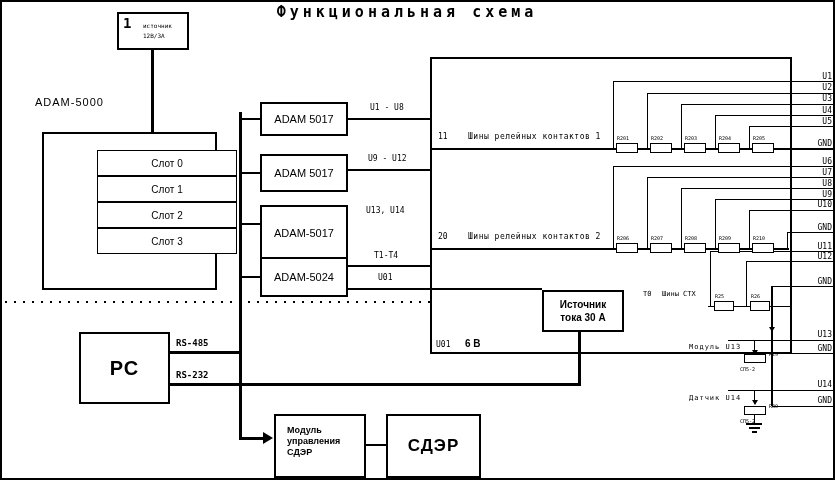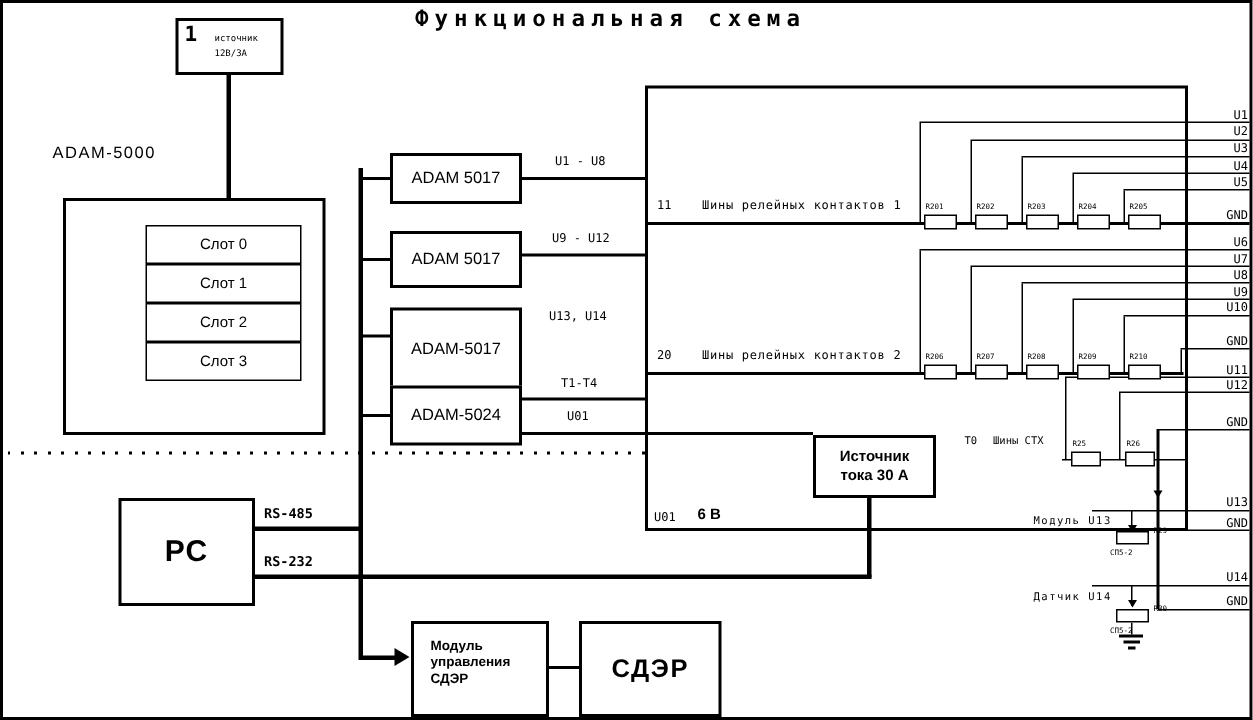--- a/index.html
+++ b/index.html
@@ -10,21 +10,21 @@
   }
   .ln{position:absolute;background:#000;z-index:1;}
   .dot{position:absolute;height:2px;background:repeating-linear-gradient(90deg,#000 0 2px,transparent 2px 9px);z-index:1;}
   .box{position:absolute;border:2px solid #000;background:#fff;box-sizing:border-box;z-index:2;}
   .open{background:transparent;z-index:1;}
   .res{position:absolute;border:1px solid #000;background:#fff;box-sizing:border-box;z-index:3;}
   .lbl{position:absolute;white-space:nowrap;z-index:4;}
   .sans{font-family:Liberation Sans, sans-serif;}
   .t{position:absolute;left:800px;width:30px;text-align:right;font:8px "DejaVu Sans Mono",monospace;z-index:4;white-space:nowrap;}
   .rl{position:absolute;font:5px "DejaVu Sans Mono",monospace;z-index:4;white-space:nowrap;}
-  .slot{position:absolute;left:95px;width:104px;height:26px;border:1px solid #000;box-sizing:border-box;background:#fff;z-index:3;
+  .slot{position:absolute;left:95px;width:140px;height:26px;border:1px solid #000;box-sizing:border-box;background:#fff;z-index:3;
         display:flex;align-items:center;justify-content:center;font:10px "Liberation Sans",sans-serif;}
   .cc{display:flex;align-items:center;justify-content:center;text-align:center;}
   .arR{position:absolute;width:0;height:0;border-top:6px solid transparent;border-bottom:6px solid transparent;border-left:10px solid #000;z-index:2;}
   .arD{position:absolute;width:0;height:0;border-left:3px solid transparent;border-right:3px solid transparent;border-top:5px solid #000;z-index:2;}
   .title{position:absolute;left:220px;top:2px;width:370px;text-align:center;
          font-weight:bold;font-size:15px;letter-spacing:4px;line-height:17px;z-index:4;}
 </style>
 </head>
 <body>
 

